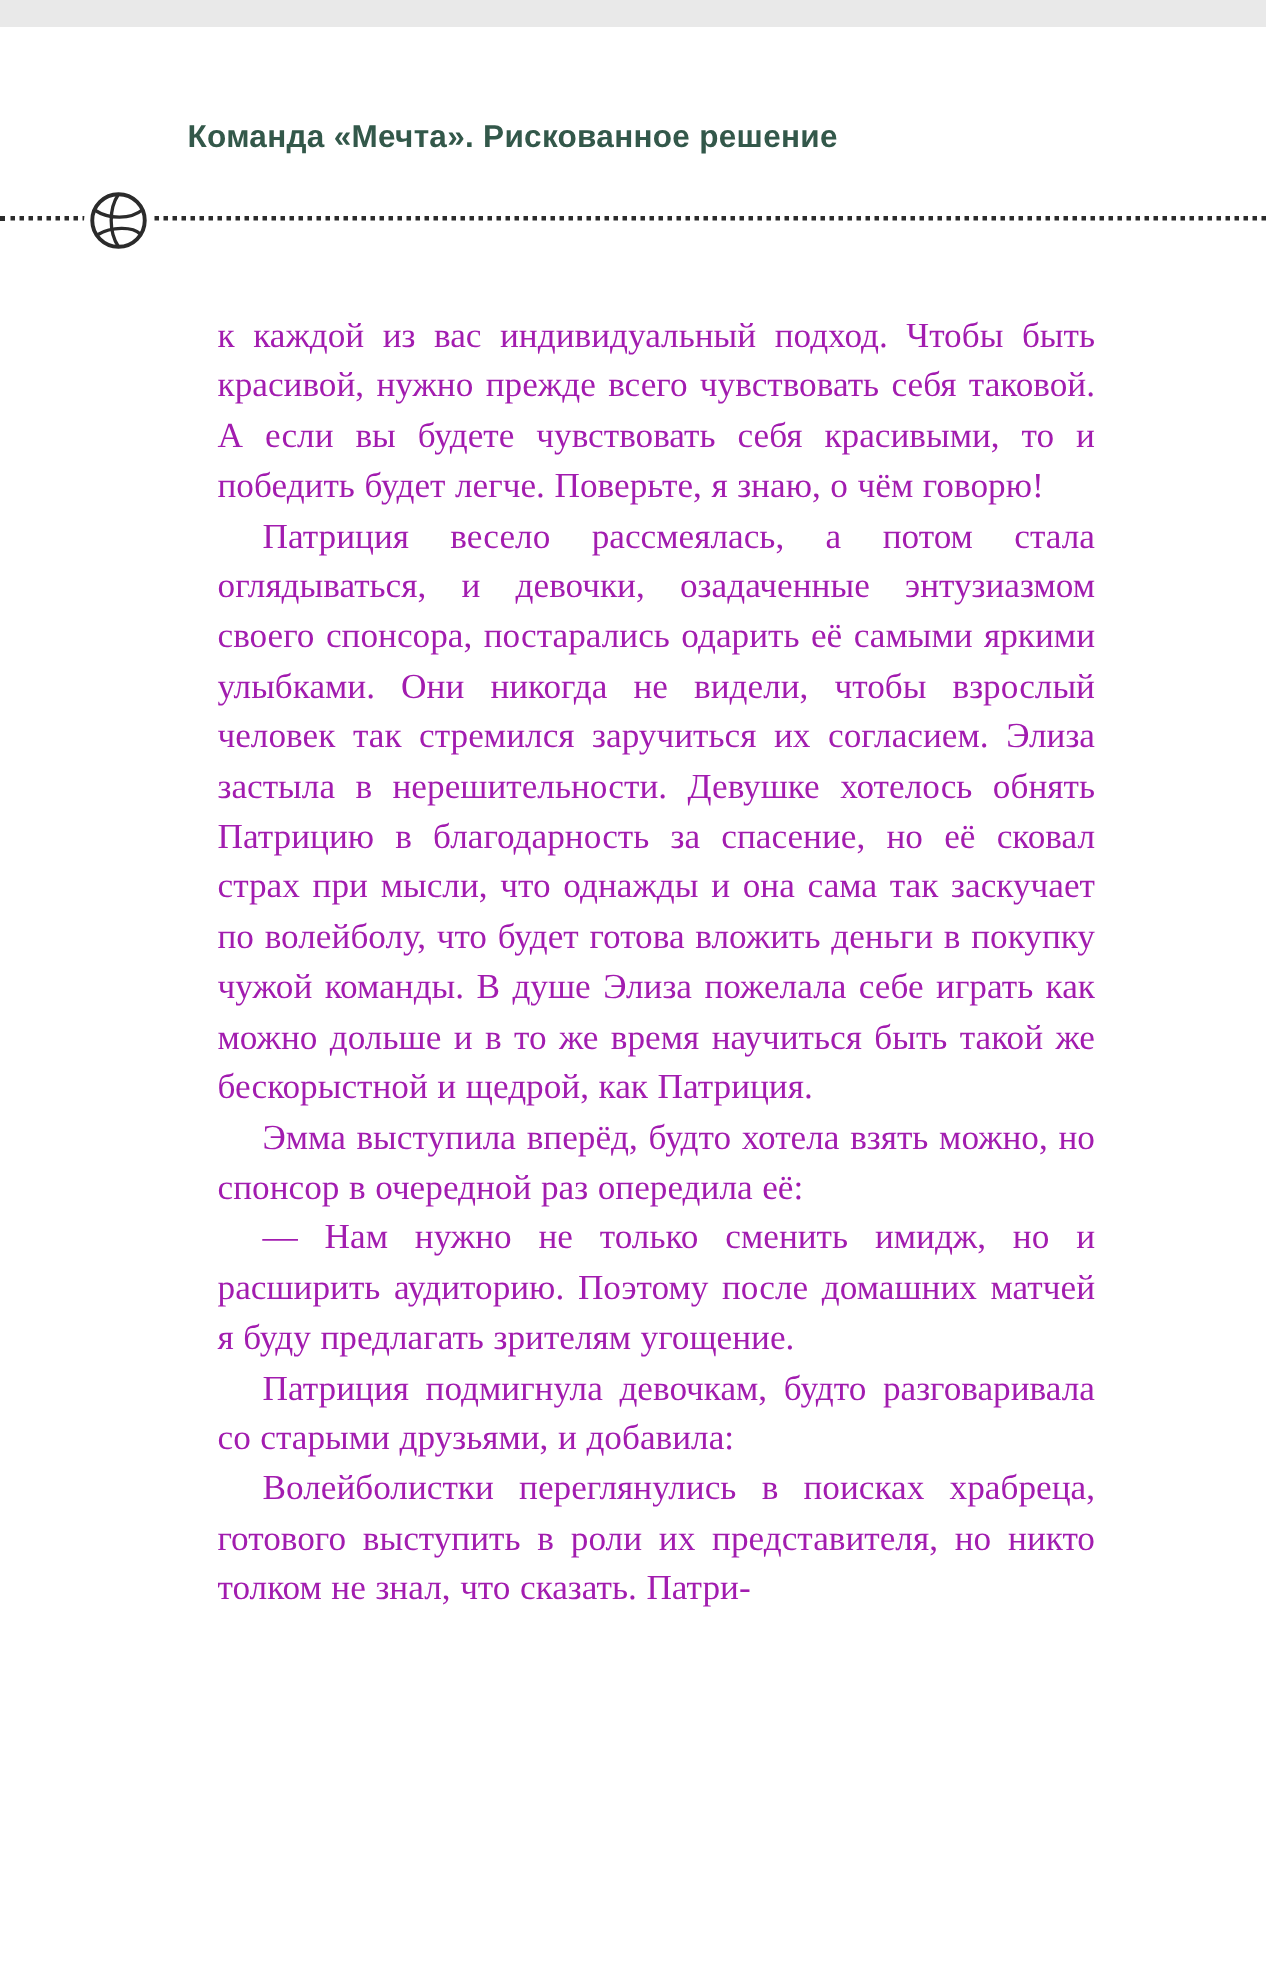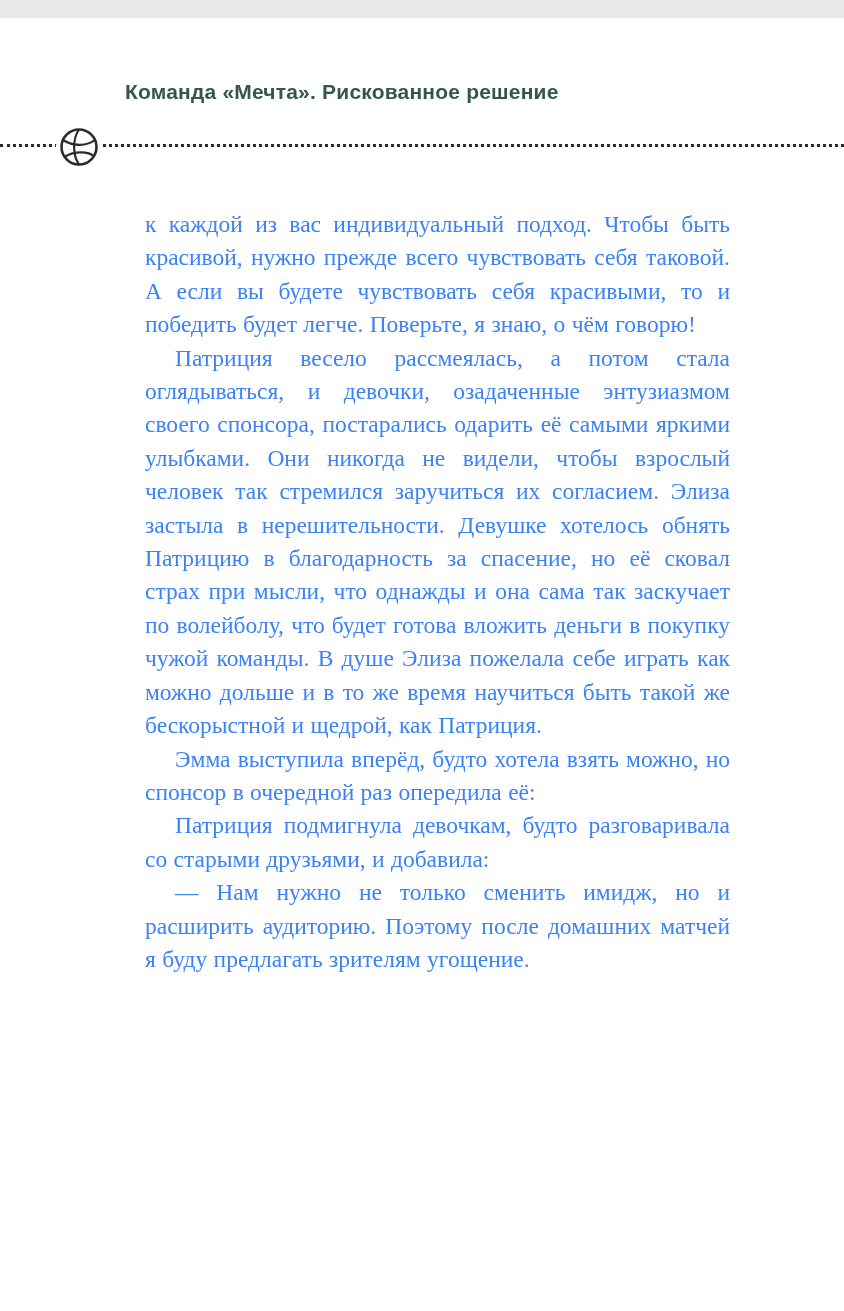--- a/index.html
+++ b/index.html
@@ -43,21 +43,21 @@
     display: flex;
     align-items: center;
     justify-content: center;
   }
   .volleyball-wrap svg { width: 42px; height: 42px; display: block; }
   .textblock {
     position: absolute;
     left: 145px;
     top: 190px;
     width: 585px;
-    color: #3b82f6;
+    color: #a21caf;
   }
   .textblock p {
     font-size: 23.5px;
     line-height: 33.4px;
     text-align: justify;
     text-indent: 30px;
     hyphens: auto;
     -webkit-hyphens: auto;
     word-spacing: 0.5px;
   }
@@ -89,18 +89,19 @@
         <path d="M5 14 C 15 20.5, 29 20.5, 37.5 13.5" fill="none" stroke="#2b2b2b" stroke-width="2.2"></path>
         <path d="M7 30.5 C 17 24.5, 31 25.5, 35.5 30" fill="none" stroke="#2b2b2b" stroke-width="2.2"></path>
       </svg>
     </span>
   </div>
 
   <div class="textblock">
     <p class="opening">к каждой из вас индивидуальный подход. Чтобы быть красивой, нужно прежде всего чувствовать себя таковой. А если вы будете чувствовать себя красивыми, то и победить будет легче. Поверьте, я знаю, о чём говорю!</p>
     <p>Патриция весело рассмеялась, а потом стала оглядываться, и девочки, озадаченные энтузиазмом своего спонсора, постарались одарить её самыми яркими улыбками. Они никогда не видели, чтобы взрослый человек так стремился заручиться их согласием. Элиза застыла в нерешительности. Девушке хотелось обнять Патрицию в благодарность за спасение, но её сковал страх при мысли, что однажды и она сама так заскучает по волейболу, что будет готова вложить деньги в покупку чужой команды. В душе Элиза пожелала себе играть как можно дольше и в то же время научиться быть такой же бескорыстной и щедрой, как Патриция.</p>
     <p>Эмма выступила вперёд, будто хотела взять можно, но спонсор в очередной раз опередила её:</p>
+    <p>— Нам нужно не только сменить имидж, но и расширить аудиторию. Поэтому после домашних матчей я буду предлагать зрителям угощение.</p>
     <p>Патриция подмигнула девочкам, будто разговаривала со старыми друзьями, и добавила:</p>
-    <p>— Нам нужно не только сменить имидж, но и расширить аудиторию. Поэтому после домашних матчей я буду предлагать зрителям угощение.</p>
+    <p>Волейболистки переглянулись в поисках храбреца, готового выступить в роли их представителя, но никто толком не знал, что сказать. Патри-</p>
   </div>
 
 
 </div>
 
 </body></html>

